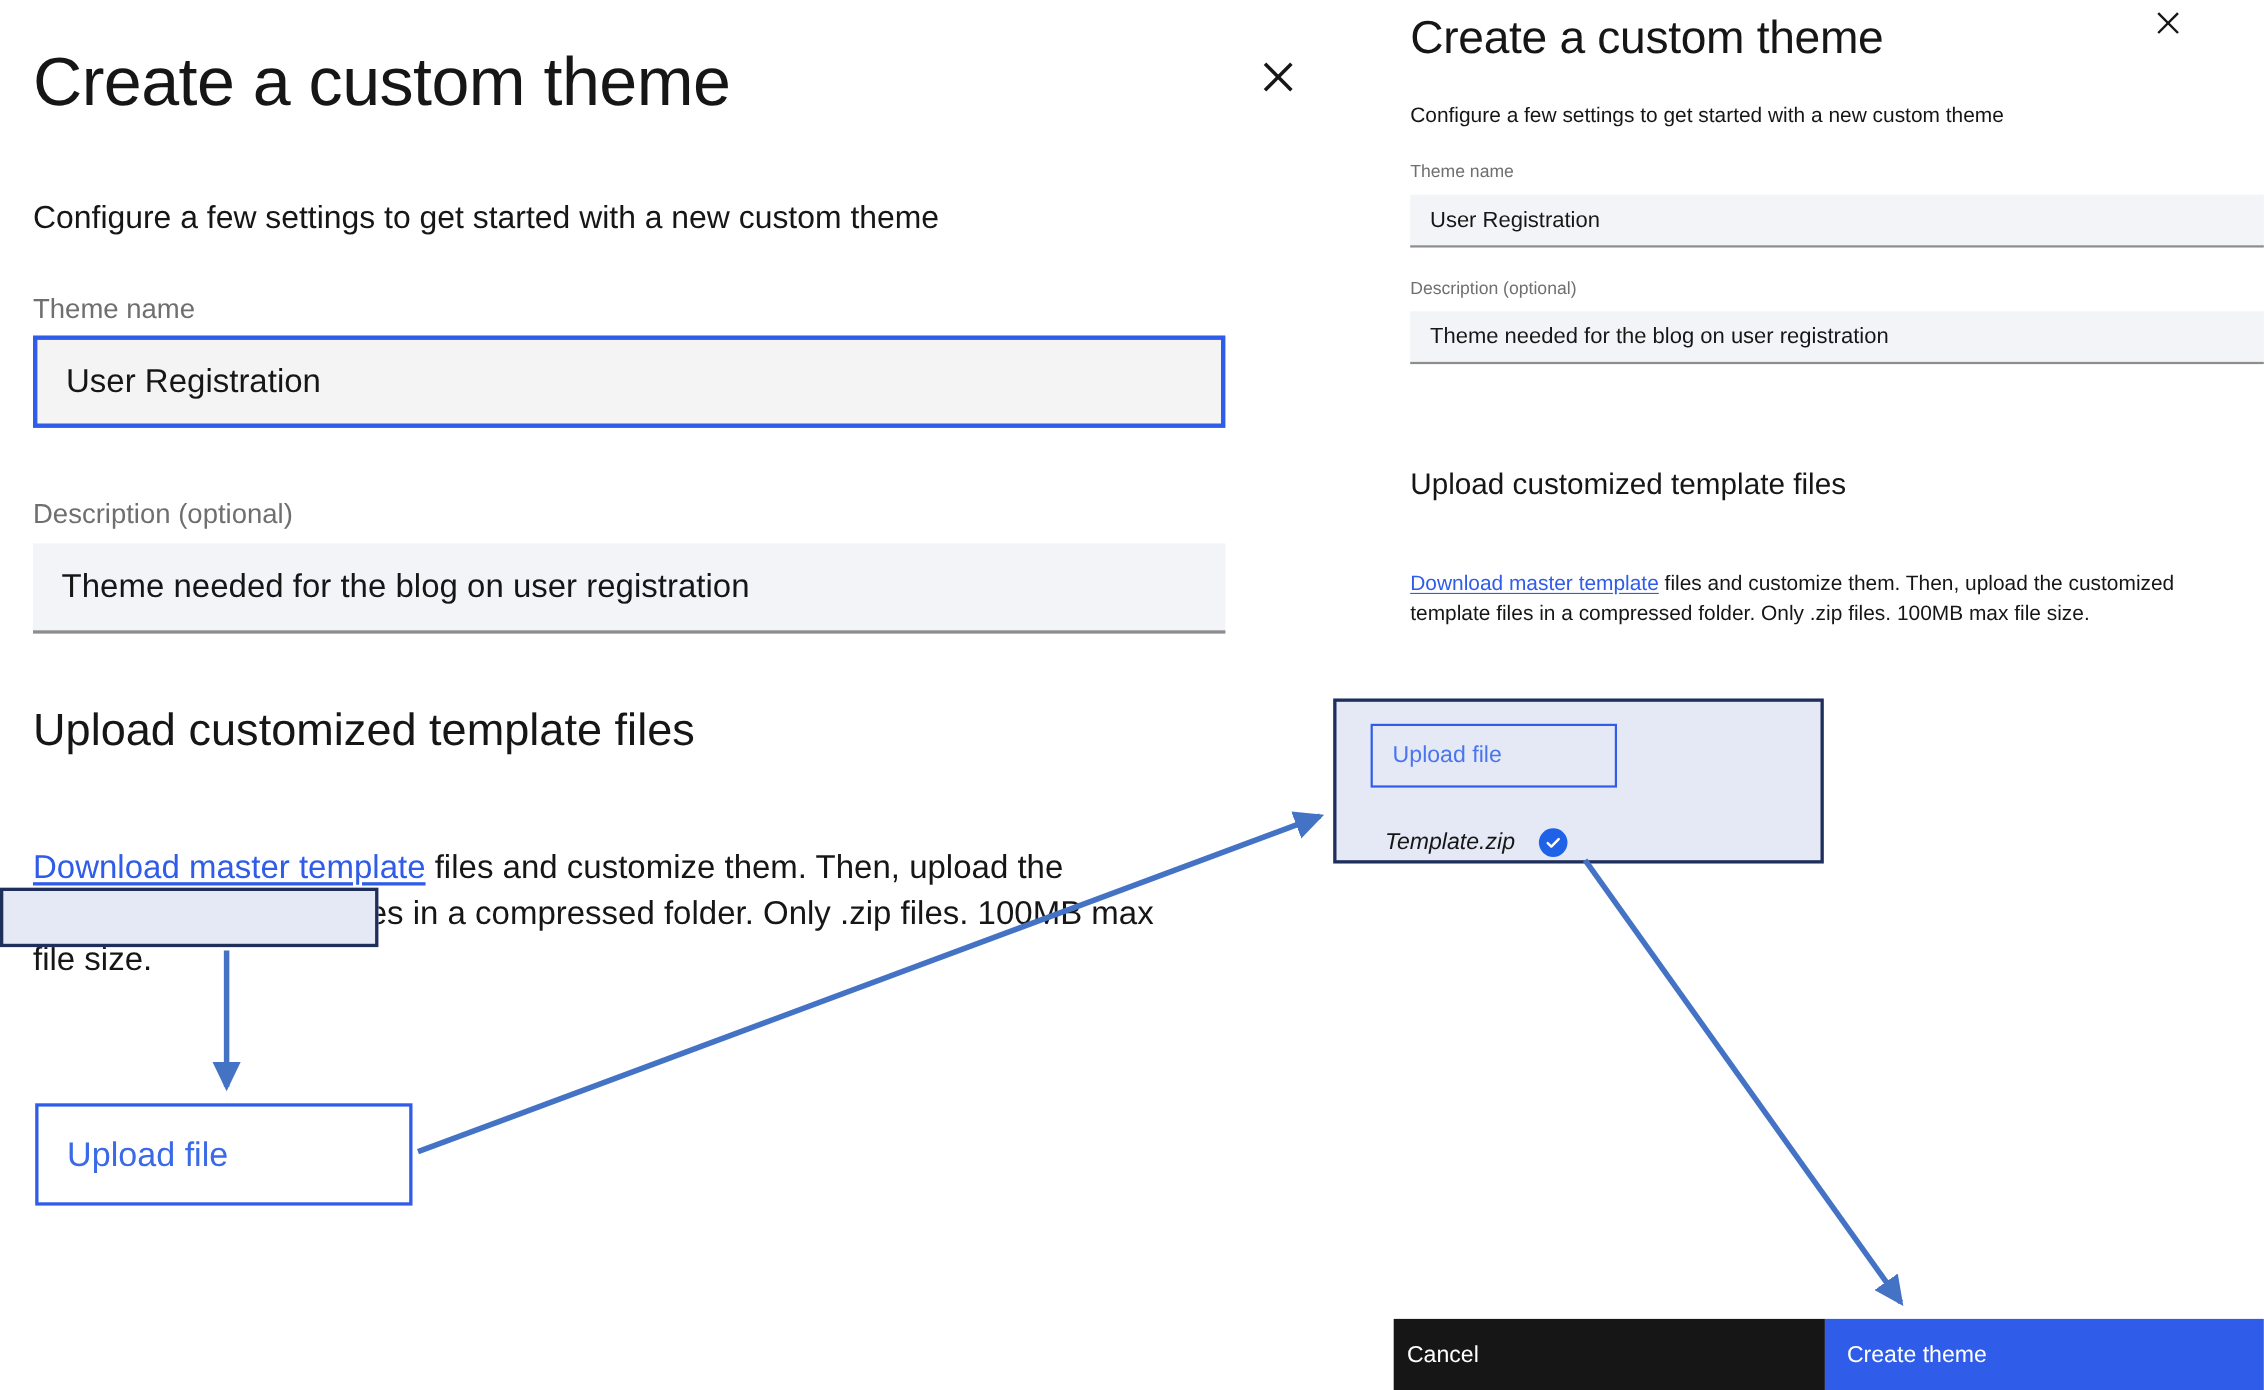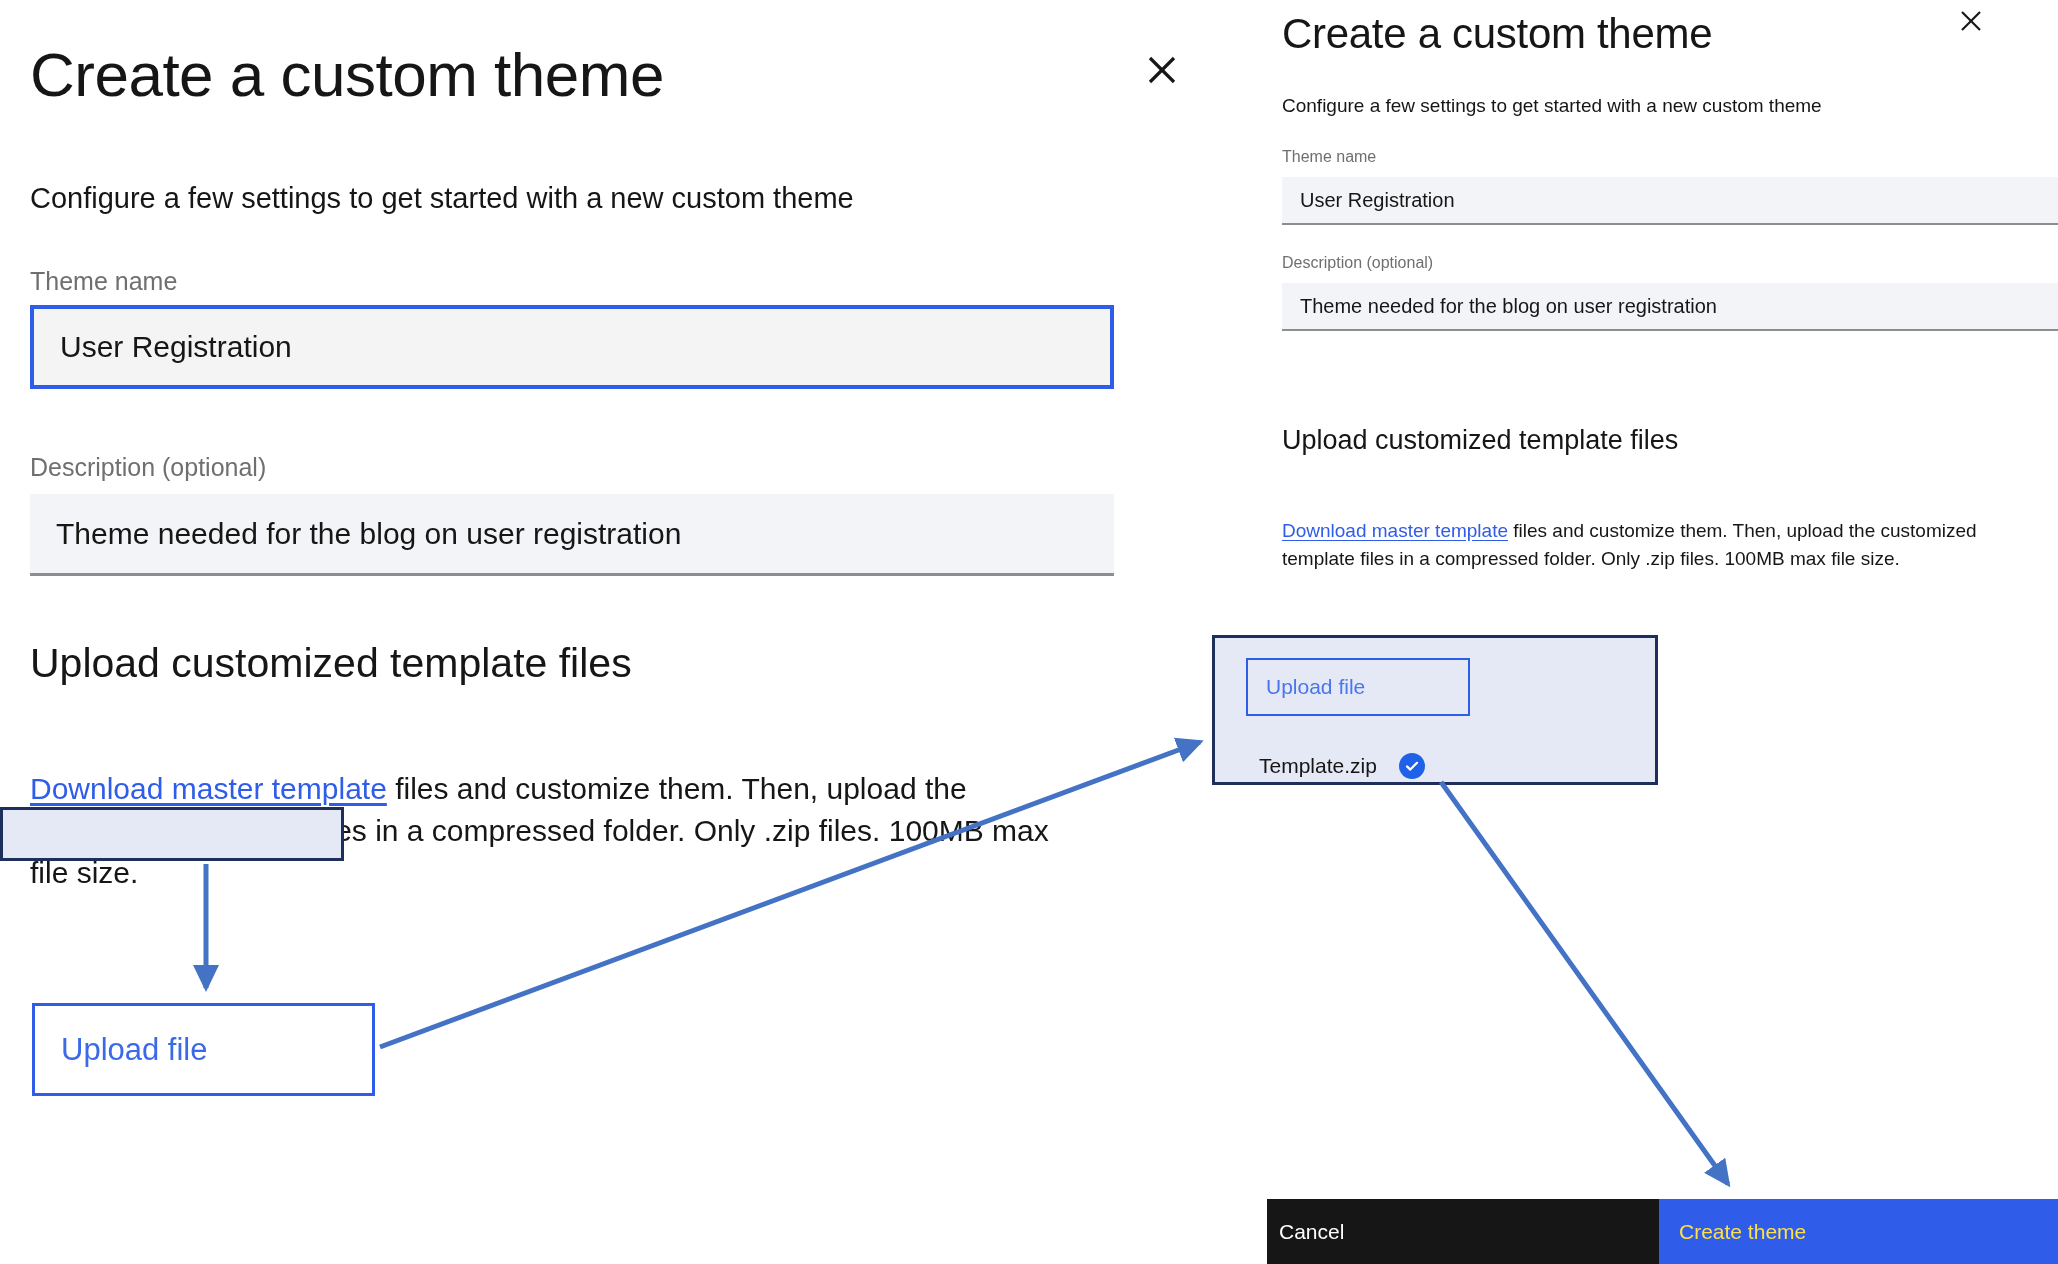--- a/index.html
+++ b/index.html
@@ -277,20 +277,21 @@
   }
   .rp-filerow {
     position: absolute;
     left: 44px;
     top: 115px;
     display: flex;
     align-items: center;
     gap: 22px;
     font-size: 21px;
     color: #161616;
+    font-style: italic;
   }
   .check-icon {
     width: 26px;
     height: 26px;
     border-radius: 50%;
     background: #1f62e8;
     display: flex;
     align-items: center;
     justify-content: center;
   }
@@ -314,21 +315,21 @@
     display: flex;
     align-items: center;
     padding-left: 12px;
     box-sizing: border-box;
     pointer-events: auto;
   }
   .btn-create {
     flex: 1;
     height: 65px;
     background: #2f5ce8;
-    color: #fde047;
+    color: #ffffff;
     font-size: 21px;
     display: flex;
     align-items: center;
     padding-left: 20px;
     box-sizing: border-box;
     pointer-events: auto;
   }
 
   
   .hl-box {

